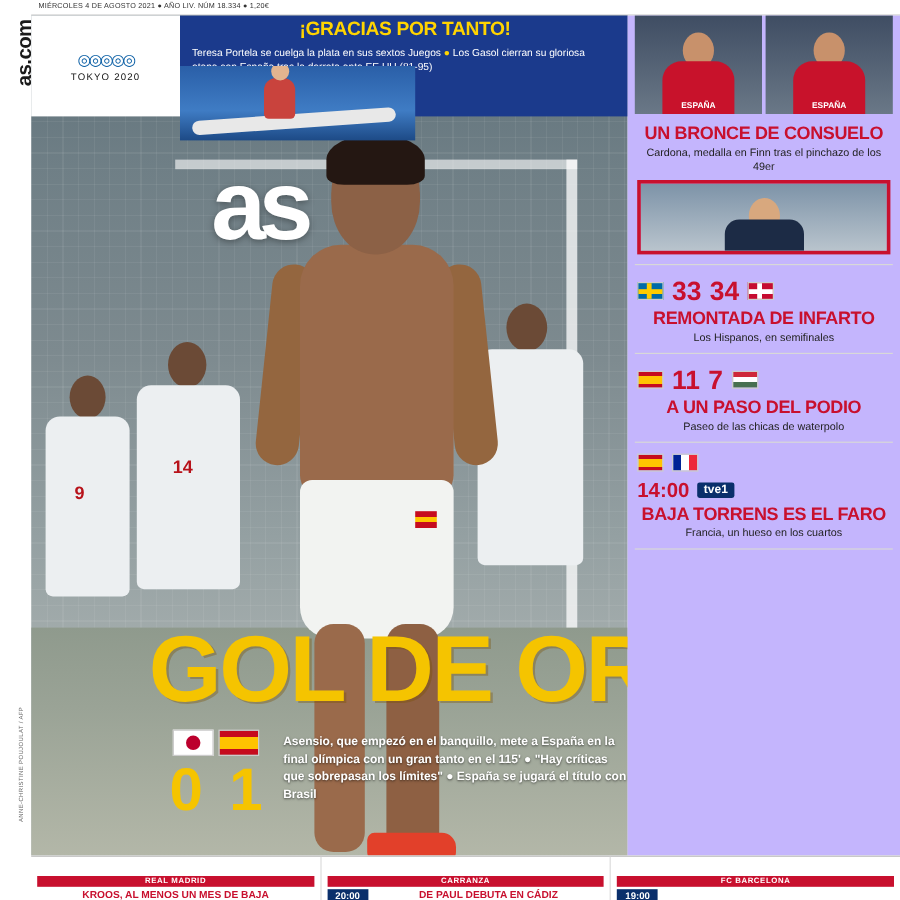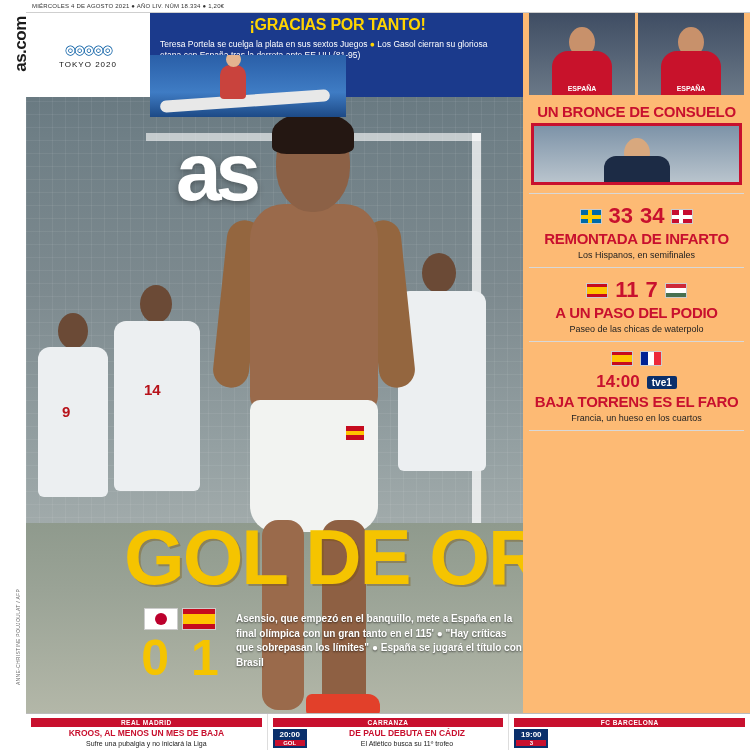--- a/index.html
+++ b/index.html
@@ -215,21 +215,21 @@
   }
   .caption-main {
     position:absolute; left:236px; top:612px; width:288px;
     color:#ffffff; font-size:10px; line-height:1.45; font-weight:bold;
     text-shadow:0 1px 2px rgba(0,0,0,.6);
   }
 
   
   .rail {
     position:absolute; left:523px; top:13px; width:227px; height:700px;
-    background:#fdba74; padding:0 6px;
+    background:#c4b5fd; padding:0 6px;
   }
   .rail-photos {
     display:flex; gap:3px; height:82px; margin-bottom:4px;
   }
   .rail-photo {
     flex:1; background:linear-gradient(180deg,#3f4d63 0%,#6a7887 100%);
     position:relative; overflow:hidden;
   }
   .rp-head { position:absolute; left:50%; top:14px; width:26px; height:30px; margin-left:-13px; border-radius:50%; background:#c8916b; }
   .rp-body { position:absolute; left:50%; bottom:0; width:60px; height:44px; margin-left:-30px; background:#c8122b; border-radius:16px 16px 0 0; }
@@ -246,21 +246,21 @@
   .medal-photo {
     width:100%; height:62px; margin:4px 0 2px;
     background:linear-gradient(180deg,#7d93a8 0%,#b9c4cd 100%);
     border:3px solid #c8102e;
     position:relative; overflow:hidden;
   }
   .mp-head { position:absolute; left:50%; top:12px; width:26px; height:30px; margin-left:-13px; border-radius:50%; background:#d8a87e; }
   .mp-body { position:absolute; left:50%; bottom:0; width:66px; height:26px; margin-left:-33px; background:#1c2b45; border-radius:12px 12px 0 0; }
 
   .match-row {
-    display:flex; align-items:center; justify-content:center; gap:7px;
+    display:flex; align-items:center; gap:7px;
     padding:4px 0 2px;
   }
   .mini-flag { width:22px; height:15px; border:1px solid #ccc; position:relative; }
   .f-se { background:#006aa7; }
   .f-se:after { content:""; position:absolute; left:7px; top:0; bottom:0; width:4px; background:#fecc00; }
   .f-se:before { content:""; position:absolute; left:0; right:0; top:5px; height:4px; background:#fecc00; }
   .f-dk { background:#c60c30; }
   .f-dk:after { content:""; position:absolute; left:7px; top:0; bottom:0; width:4px; background:#fff; }
   .f-dk:before { content:""; position:absolute; left:0; right:0; top:5px; height:4px; background:#fff; }
   .f-es2 { background:linear-gradient(180deg,#c60b1e 25%,#ffc400 25% 75%,#c60b1e 75%); }
@@ -272,21 +272,21 @@
     font-size:10px; font-weight:bold; color:#fff; background:#0a2f6b;
     padding:1px 5px; border-radius:2px;
   }
 
   
   .bottom {
     position:absolute; left:26px; bottom:0; right:0; height:37px;
     display:flex; border-top:1px solid #bbb; background:#fff;
   }
   .bcell {
-    flex:1; padding:4px 5px; border-right:1px solid #ddd; position:relative;
+    flex:1; padding:16px 5px; border-right:1px solid #ddd; position:relative;
   }
   .bcell:last-child { border-right:none; }
   .bhead {
     background:#c8102e; color:#fff; font-size:6.5px; font-weight:bold;
     text-align:center; letter-spacing:.5px; padding:1px 0; margin-bottom:2px;
   }
   .btitle { font-size:8.5px; font-weight:bold; color:#c8102e; text-align:center; line-height:1.15; }
   .bsub { font-size:7px; color:#222; text-align:center; line-height:1.2; margin-top:1px; }
   .bwith-badge { display:flex; gap:4px; align-items:flex-start; }
   .bbadge {
@@ -390,20 +390,21 @@
       </div>
       <div class="rail-photo">
         <div class="rp-head"></div>
           <div class="rp-body"></div>
         <div class="rp-label">ESPAÑA</div>
       </div>
     </div>
 
     <div class="rail-block">
       <div class="rail-title">UN BRONCE DE CONSUELO</div>
+      <div class="rail-sub">Cardona, medalla en Finn tras el pinchazo de los 49er</div>
       <div class="medal-photo">
         <div class="mp-head"></div>
           <div class="mp-body"></div>
       </div>
     </div>
 
     <div class="rail-block">
       <div class="match-row">
         <div class="mini-flag f-se"></div>
         <span class="score-num">33</span>

